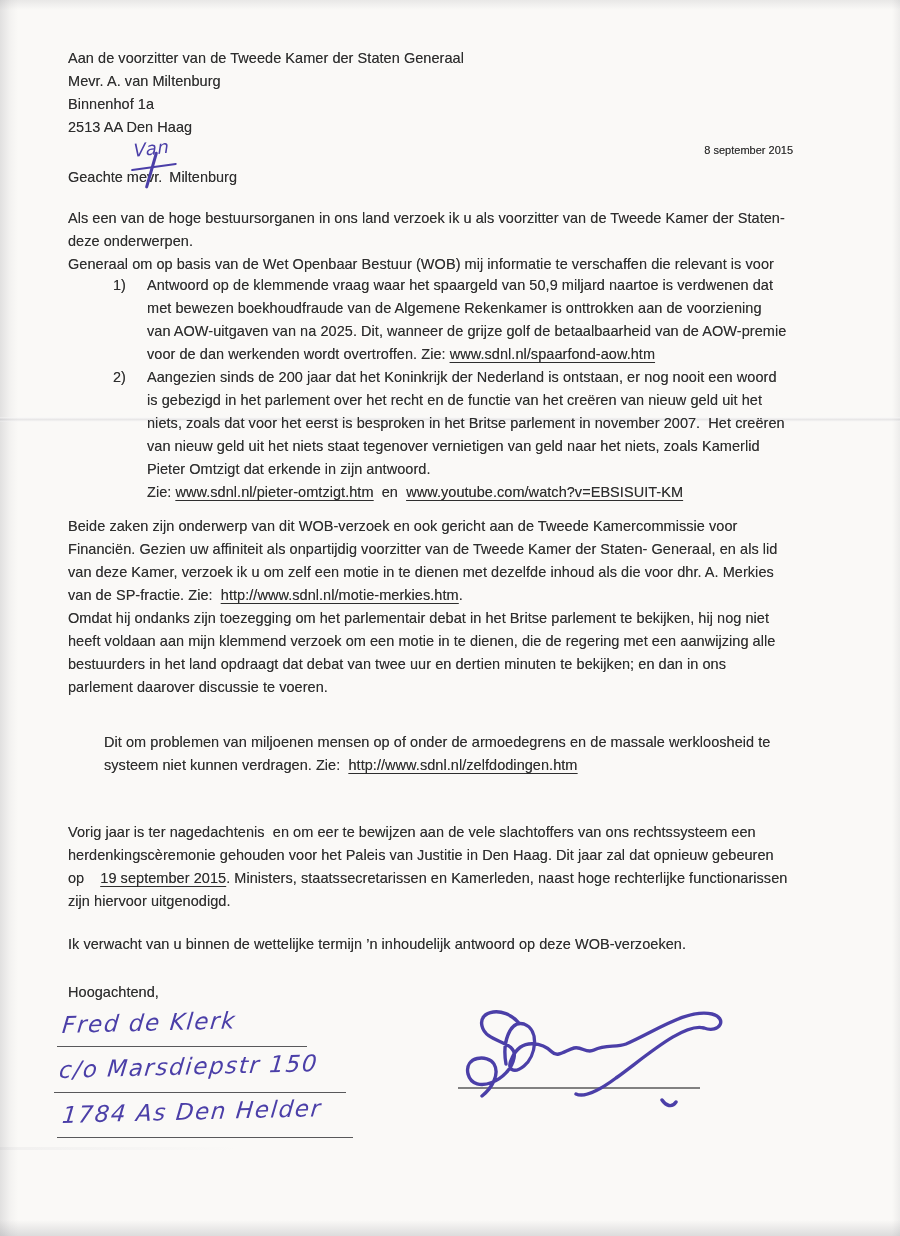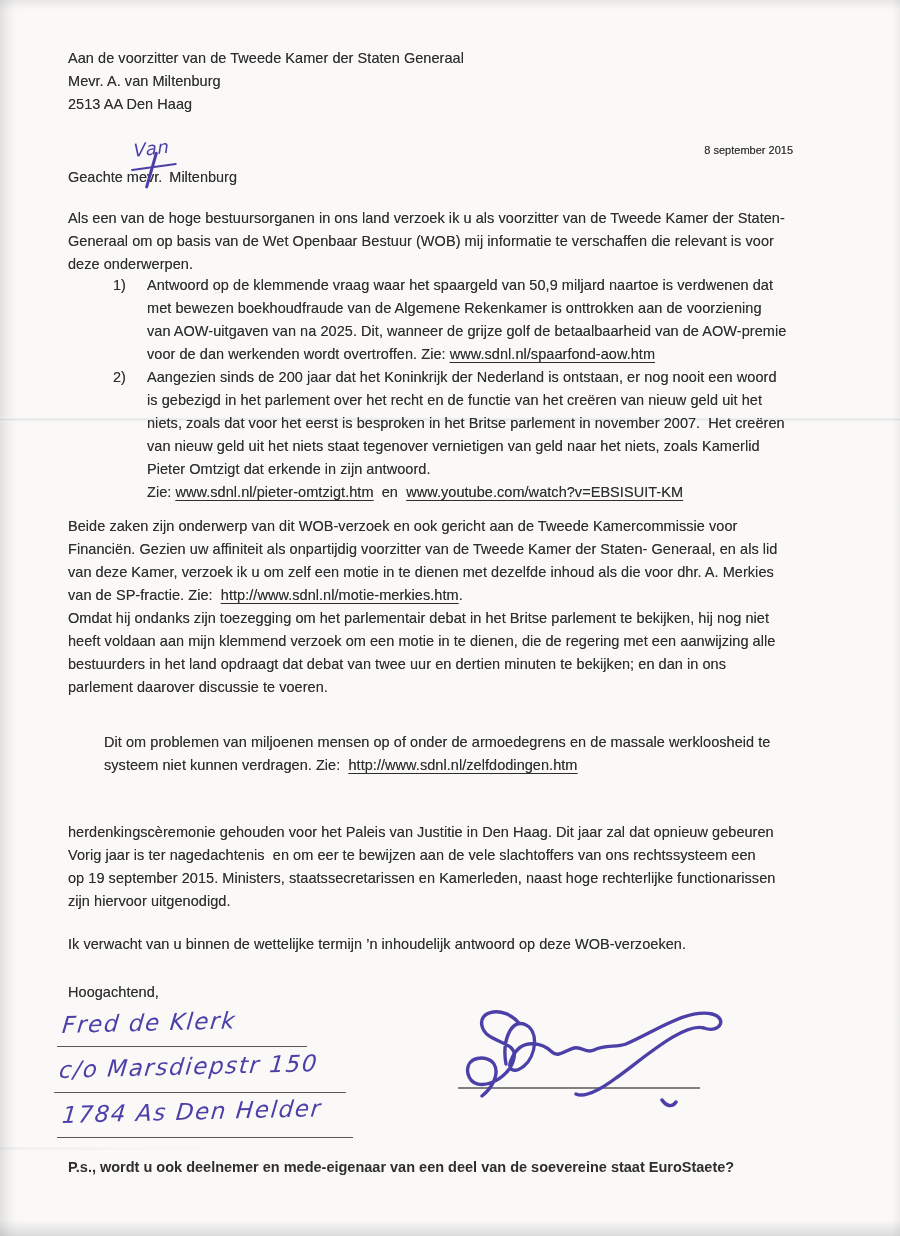--- a/index.html
+++ b/index.html
@@ -31,21 +31,21 @@
     background:linear-gradient(180deg,rgba(255,255,255,0.7),rgba(150,150,162,0.28) 50%,rgba(255,255,255,0.5));
     opacity:0.65;}
   .crease2{position:absolute;left:0;top:1147px;width:240px;height:3px;
     background:linear-gradient(90deg,rgba(150,150,162,0.18),rgba(0,0,0,0));opacity:0.5;}
 
   
   .block{position:absolute;}
   .line{white-space:pre;font-size:14.5px;line-height:23px;height:23px;letter-spacing:0.05px;
     text-shadow:0 0 0.5px rgba(46,46,46,0.55);}
   .link{text-decoration:underline;text-underline-offset:2.5px;}
-  .u{text-underline-offset:2.5px;}
+  .u{text-decoration:underline;text-underline-offset:2.5px;margin-left:12px;}
   .b{font-weight:bold;}
   .date{position:absolute;font-size:11px;line-height:23px;text-shadow:0 0 0.5px rgba(46,46,46,0.55);}
   .salutation{position:absolute;font-size:14.5px;line-height:23px;text-shadow:0 0 0.5px rgba(46,46,46,0.55);}
   .salutation .gap{display:inline-block;width:7px;}
   .list-item{position:absolute;display:flex;}
   .marker{width:34px;flex:none;font-size:14.5px;line-height:23px;
     text-shadow:0 0 0.5px rgba(46,46,46,0.55);}
 
   
   .hand{font-family:"DejaVu Sans",sans-serif;font-style:italic;color:var(--pen);}
@@ -70,36 +70,37 @@
   <div class="edge-left"></div>
   <div class="edge-top"></div>
   <div class="edge-bottom"></div>
   <div class="edge-right"></div>
   <div class="crease"></div>
   <div class="crease2"></div>
 
   <div class="block" style="left:68px;top:47px;">
       <div class="line">Aan de voorzitter van de Tweede Kamer der Staten Generaal</div>
       <div class="line">Mevr. A. van Miltenburg</div>
+      <div class="line">Binnenhof 1a</div>
       <div class="line">2513 AA Den Haag</div>
     </div>
 
   <div class="date" style="right:107px;top:139px;">8 september 2015</div>
 
   <div class="salutation" style="left:68px;top:166px;">
     <span>Geachte mevr.</span><span class="gap"></span><span>Miltenburg</span>
   </div>
   <div class="hand van" style="left:134px;top:140px;">Van</div>
   <div class="van-underline" style="left:131px;top:166px;"></div>
   <div class="van-slash" style="left:150px;top:151px;"></div>
 
   <div class="block" style="left:68px;top:207px;">
       <div class="line">Als een van de hoge bestuursorganen in ons land verzoek ik u als voorzitter van de Tweede Kamer der Staten-</div>
+      <div class="line">deze onderwerpen.</div>
       <div class="line">Generaal om op basis van de Wet Openbaar Bestuur (WOB) mij informatie te verschaffen die relevant is voor</div>
-      <div class="line">deze onderwerpen.</div>
     </div>
 
   <div class="list-item" style="left:113px;top:274px;">
     <span class="marker">1)</span>
     <div>
         <div class="line">Antwoord op de klemmende vraag waar het spaargeld van 50,9 miljard naartoe is verdwenen dat</div>
         <div class="line">met bewezen boekhoudfraude van de Algemene Rekenkamer is onttrokken aan de voorziening</div>
         <div class="line">van AOW-uitgaven van na 2025. Dit, wanneer de grijze golf de betaalbaarheid van de AOW-premie</div>
         <div class="line"><span>voor de dan werkenden wordt overtroffen. Zie: </span><span class="link">www.sdnl.nl/spaarfond-aow.htm</span></div>
       </div>
@@ -124,22 +125,22 @@
       <div class="line">Omdat hij ondanks zijn toezegging om het parlementair debat in het Britse parlement te bekijken, hij nog niet</div>
       <div class="line">heeft voldaan aan mijn klemmend verzoek om een motie in te dienen, die de regering met een aanwijzing alle</div>
       <div class="line">bestuurders in het land opdraagt dat debat van twee uur en dertien minuten te bekijken; en dan in ons</div>
       <div class="line">parlement daarover discussie te voeren.</div>
     </div>
   <div class="block" style="left:68px;top:731px;margin-left:36px;">
       <div class="line">Dit om problemen van miljoenen mensen op of onder de armoedegrens en de massale werkloosheid te</div>
       <div class="line"><span>systeem niet kunnen verdragen. Zie:  </span><span class="link">http://www.sdnl.nl/zelfdodingen.htm</span></div>
     </div>
   <div class="block" style="left:68px;top:821px;">
+      <div class="line">Vorig jaar is ter nagedachtenis  en om eer te bewijzen aan de vele slachtoffers van ons rechtssysteem een</div>
       <div class="line">herdenkingscèremonie gehouden voor het Paleis van Justitie in Den Haag. Dit jaar zal dat opnieuw gebeuren</div>
-      <div class="line">Vorig jaar is ter nagedachtenis  en om eer te bewijzen aan de vele slachtoffers van ons rechtssysteem een</div>
       <div class="line"><span>op </span><span class="u">19 september 2015</span><span>. Ministers, staatssecretarissen en Kamerleden, naast hoge rechterlijke functionarissen</span></div>
       <div class="line">zijn hiervoor uitgenodigd.</div>
     </div>
   <div class="block" style="left:68px;top:933px;">
       <div class="line">Ik verwacht van u binnen de wettelijke termijn ’n inhoudelijk antwoord op deze WOB-verzoeken.</div>
     </div>
 
   <div class="block" style="left:68px;top:981px;">
     <div class="line">Hoogachtend,</div>
   </div>
@@ -157,15 +158,14 @@
   <svg class="sig-svg" width="310" height="130" viewBox="0 0 310 130">
     <line x1="10" y1="88" x2="252" y2="88" stroke="#58585a" stroke-width="1.6"></line>
     <path d="M 70 22 C 56 6, 30 10, 34 26 C 38 44, 70 40, 66 58 C 62 80, 26 96, 20 74
              C 16 56, 40 54, 46 64 C 52 74, 44 88, 34 96 M 58 64 C 54 42, 62 20, 76 24
              C 92 30, 88 56, 76 66 C 66 74, 58 70, 64 58 C 74 36, 96 44, 104 52
              C 110 58, 118 50, 126 48 C 134 46, 138 54, 146 50 C 158 44, 168 48, 178 44
              C 206 32, 240 8, 264 14 C 280 18, 272 34, 256 28 C 236 22, 196 58, 168 78
              C 152 90, 136 98, 128 94 M 214 100 C 218 106, 224 108, 228 102" fill="none" stroke="#4b3fa8" stroke-width="3.4" stroke-linecap="round"></path>
   </svg>
 
-  <div class="ps" style="left:68px;top:1156px;"><span class="b">P.s., wordt u ook deelnemer en mede-eigenaar van een deel van de soevereine staat </span><span class="b u">EuroStaete</span><span class="b">?</span></div>
 
 </div>
 
 </body></html>

